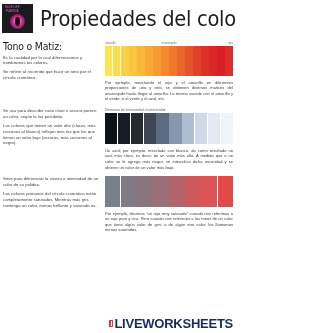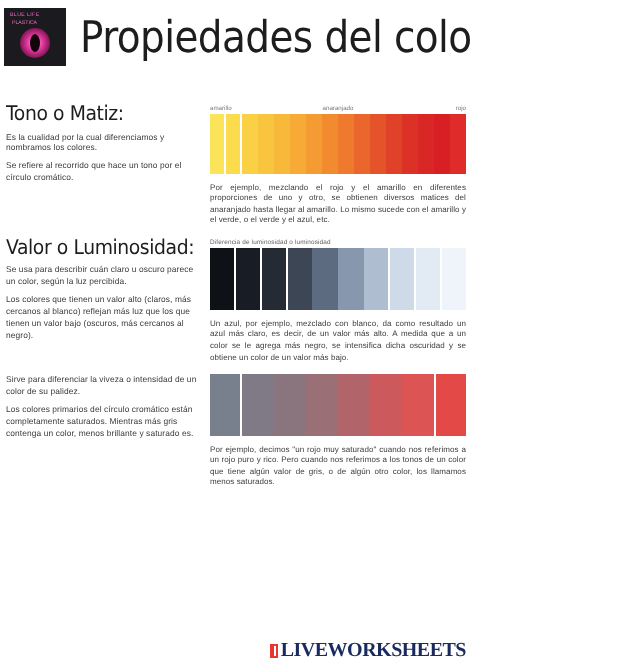--- a/index.html
+++ b/index.html
@@ -179,42 +179,42 @@
   .lw-mark:after {
     content: "";
     position: absolute;
     left: 1.2px;
     top: 1.4px;
     width: 1.6px;
     height: 4.2px;
     background: #ffffff;
   }
   .lw-text {
-    font-size: 10px;
+    font-size: 13px;
     font-weight: bold;
     letter-spacing: -0.25px;
     color: #1b2a5e;
-    font-family: Liberation Serif, serif;
+    font-family: Liberation Sans, sans-serif;
   }
 </style>
 </head>
 <body>
 
 <div class="page">
 
   <div class="header">
     <div class="logo">
       <div class="logo-line1">BLUE LIFE</div>
       <div class="logo-line2">PLASTICA</div>
       <div class="logo-eye"></div>
     </div>
     <div class="page-title">Propiedades del color</div>
   </div>
 
-  <div class="section" style="margin-top:16px;">
+  <div class="section" style="margin-top:5px;">
     <div class="col-left">
       <div class="sec-title">Tono o Matiz:</div>
       <div class="sec-body">
         <p>Es la cualidad por la cual diferenciamos y nombramos los colores.</p>
         <p>Se refiere al recorrido que hace un tono por el círculo cromático.</p>
       </div>
     </div>
     <div class="col-right">
       <div class="strip-labels">
         <span class="lab-start">amarillo</span>
@@ -238,21 +238,20 @@
           <div class="sw" style="background: rgb(217, 39, 38);"></div>
           <div class="sw" style="background: rgb(216, 31, 36);"></div>
           <div class="sw" style="background: rgb(224, 43, 43);"></div>
         </div>
       <div class="caption-under">Por ejemplo, mezclando el rojo y el amarillo en diferentes proporciones de uno y otro, se obtienen diversos matices del anaranjado hasta llegar al amarillo. Lo mismo sucede con el amarillo y el verde, o el verde y el azul, etc.</div>
     </div>
   </div>
 
   <div class="section" style="margin-top:6px;">
     <div class="col-left">
-      <div class="sec-title">Valor o Luminosidad:</div>
       <div class="sec-body">
         <p>Se usa para describir cuán claro u oscuro parece un color, según la luz percibida.</p>
         <p>Los colores que tienen un valor alto (claros, más cercanos al blanco) reflejan más luz que los que tienen un valor bajo (oscuros, más cercanos al negro).</p>
       </div>
     </div>
     <div class="col-right">
       <div class="strip-caption">Diferencia de luminosidad o luminosidad</div>
       <div class="swatches tall">
           <div class="sw" style="background: rgb(14, 17, 22);"></div>
           <div class="sw" style="background: rgb(24, 28, 36);"></div>

